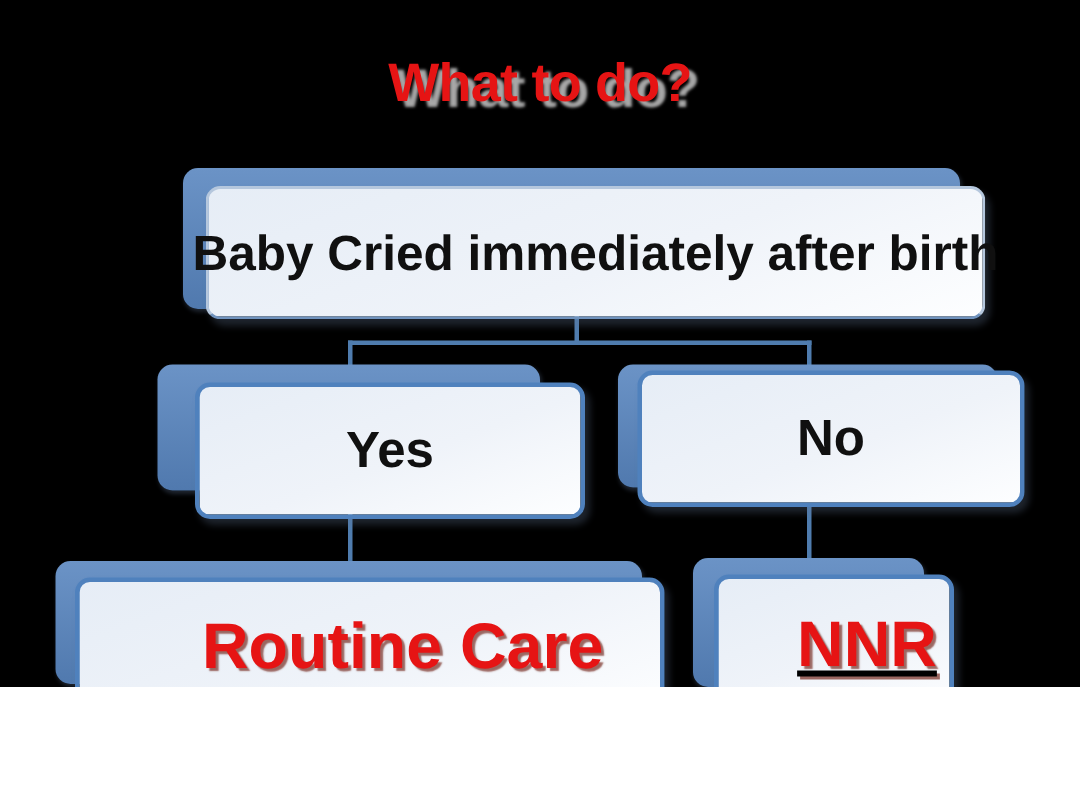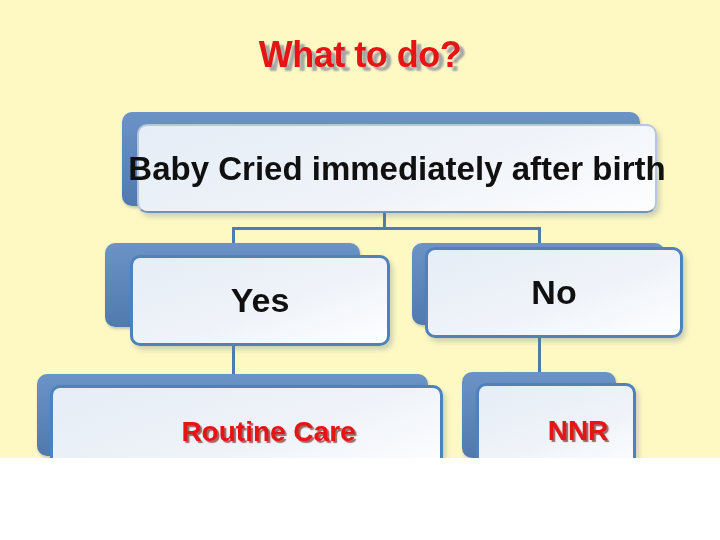--- a/index.html
+++ b/index.html
@@ -1,17 +1,17 @@
 <!DOCTYPE html>
 <html><head>
 <meta charset="utf-8">
 <style>
   html,body { margin:0; padding:0; background:#ffffff; }
   .slide {
-    position:relative; width:720px; height:458px; background:#fef9c3;
+    position:relative; width:720px; height:458px; background:#000000;
     font-family:"Liberation Sans", sans-serif; overflow:hidden;
   }
   .title {
     position:absolute; left:0; top:34px; width:100%; margin:0;
     text-align:center; font-size:36px; font-weight:700; color:#e61414;
     text-shadow:5px 4px 2px #a7a7a7; letter-spacing:-0.5px;
   }
   .connector { position:absolute; background:#4f7cae; z-index:1; }
   #c-root-stub { left:383px; top:205px; width:3px; height:25px; }
   #c-branch    { left:232px; top:227px; width:309px; height:3px; }
@@ -29,42 +29,42 @@
   .node .front {
     position:absolute; box-sizing:border-box; border-radius:10px;
     background:linear-gradient(160deg,#e6edf6 0%,#eff3f9 55%,#fdfeff 100%);
     border:3px solid #4f81bd;
     box-shadow:3px 4px 5px rgba(100,120,150,.3);
     display:flex; align-items:center; justify-content:center;
   }
   .lbl { font-weight:700; white-space:nowrap; }
   .lbl.dark { color:#101010; font-size:33px; }
   .lbl.big  { color:#101010; font-size:34px; }
-  .lbl.red  { color:#e61414; font-size:28px; text-shadow:2px 2px 1px rgba(125,55,45,.75);margin-left:44px; }
+  .lbl.red  { color:#e61414; font-size:43px; text-shadow:2px 2px 1px rgba(125,55,45,.75);margin-left:44px; }
 
   .node.root { left:122px; top:112px; }
   .node.root .back  { left:0; top:0; width:518px; height:94px; }
   .node.root .front { left:15px; top:12px; width:520px; height:89px;
                       border:2px solid #b5c7dd; border-bottom-color:#6f92bd; }
 
   .node.yes { left:105px; top:243px; }
   .node.yes .back  { left:0; top:0; width:255px; height:84px; }
   .node.yes .front { left:25px; top:12px; width:260px; height:91px; }
 
   .node.no { left:412px; top:243px; }
   .node.no .back  { left:0; top:0; width:253px; height:82px; }
   .node.no .front { left:13px; top:4px; width:258px; height:91px; }
 
   .node.rc { left:37px; top:374px; }
   .node.rc .back  { left:0; top:0; width:391px; height:82px; }
   .node.rc .front { left:13px; top:11px; width:393px; height:93px; }
 
   .node.nnr { left:462px; top:372px; }
   .node.nnr .back  { left:0; top:0; width:154px; height:86px; }
-  .node.nnr .front { left:14px; top:11px; width:160px; height:95px; }
+  .node.nnr .front { left:14px; top:11px; width:160px; height:95px;text-decoration:underline; }
 
   .page-num {
     position:absolute; left:656px; top:499px; width:30px;
     font-size:13px; color:#8a8a8a; text-align:left;
   }
 </style>
 </head>
 <body>
 
 <div class="slide">

